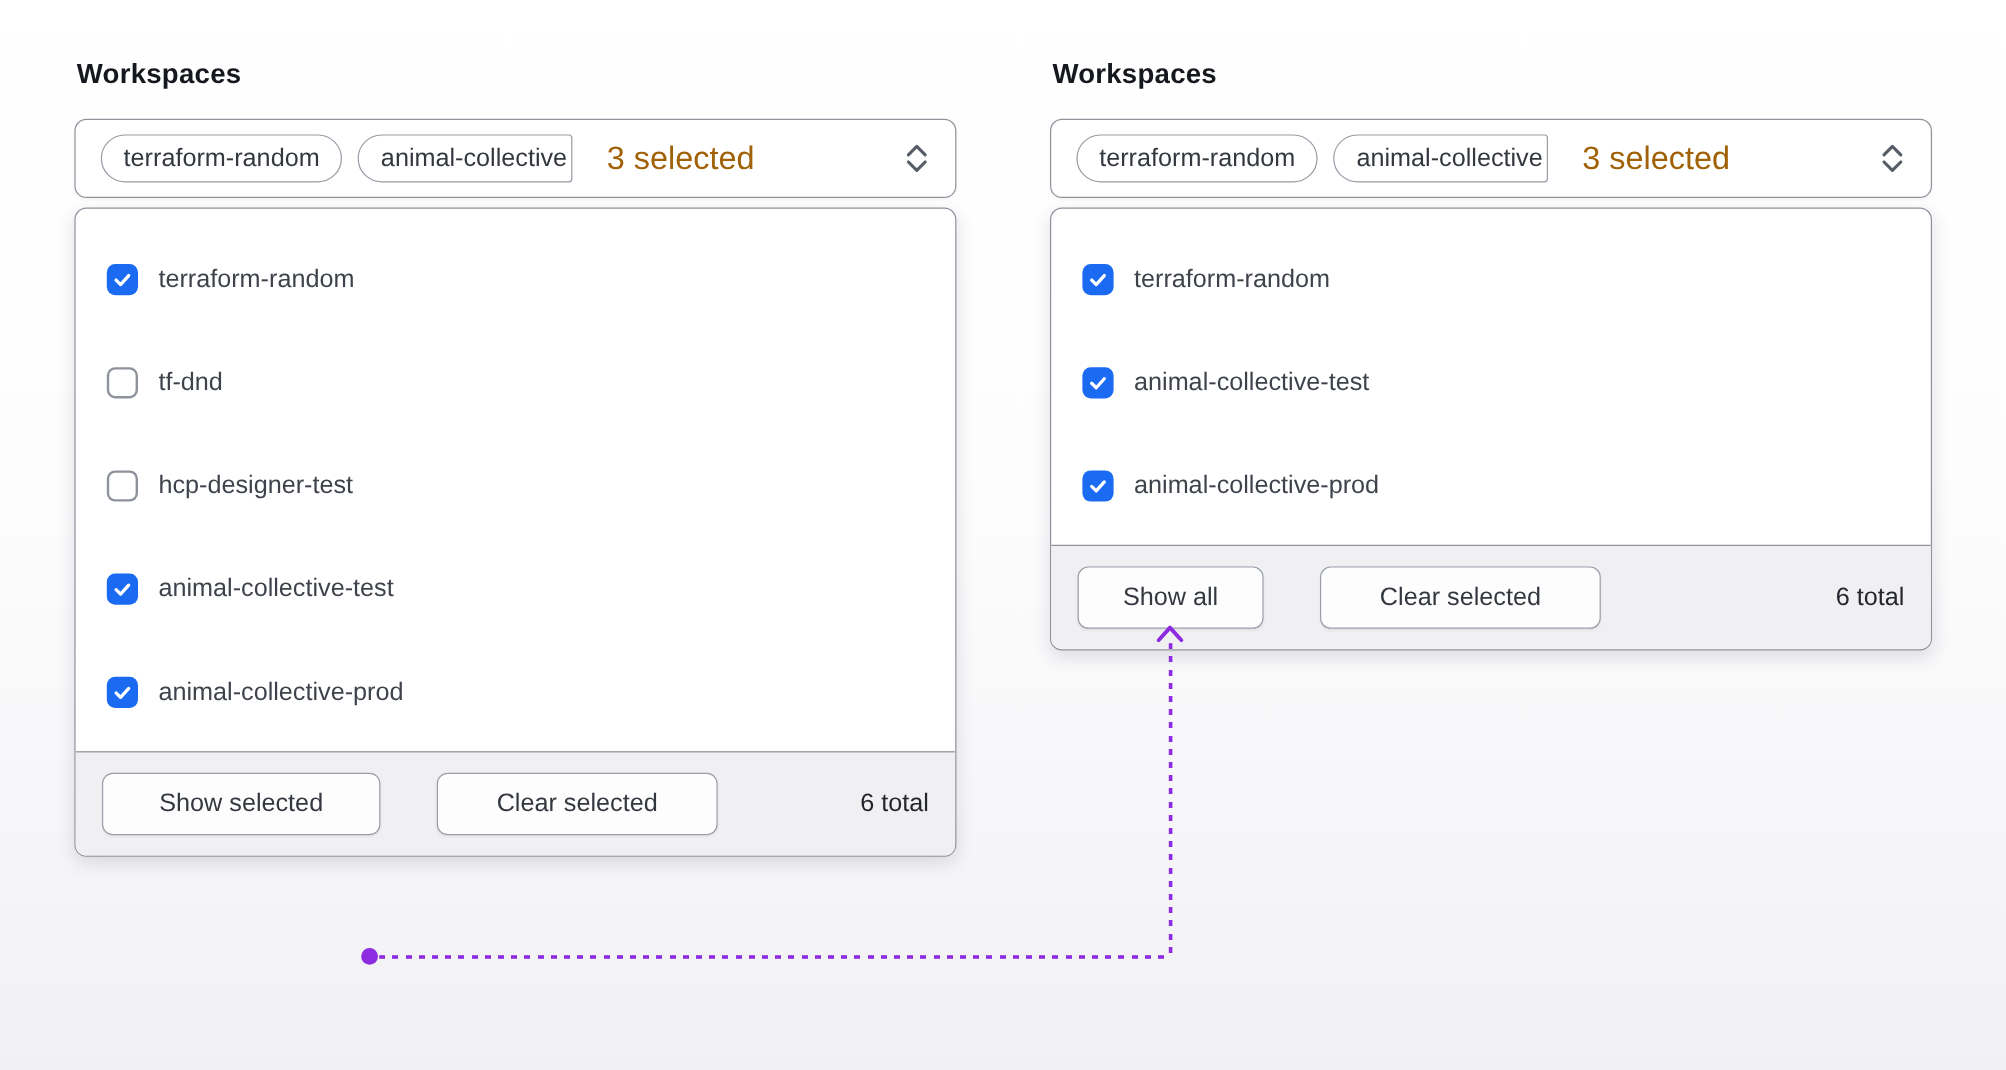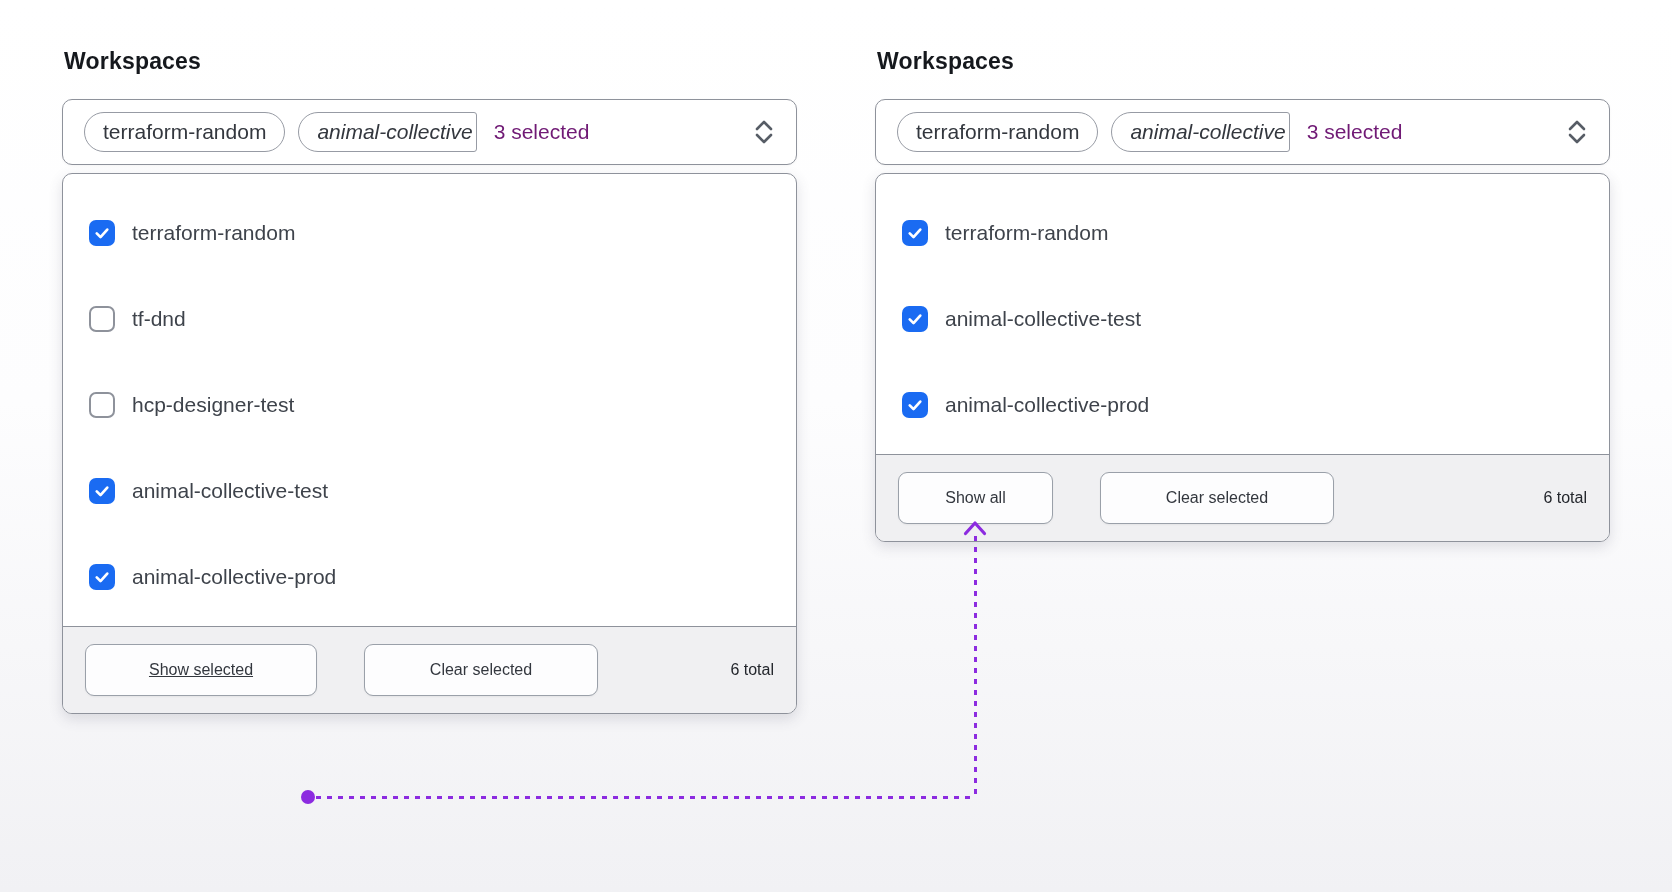--- a/index.html
+++ b/index.html
@@ -20,22 +20,22 @@
   .trigger {
     height:66px; background:#fff; border:1.5px solid #8e929b; border-radius:10px;
     display:flex; align-items:center; gap:13px; padding:0 20px 0 21px;
     box-shadow:0 1px 3px rgba(0,0,0,.04);
   }
   .pill {
     height:40px; display:inline-flex; align-items:center; white-space:nowrap;
     border:1.5px solid #979ba4; border-radius:20px; padding:0 18px;
     font-size:21px; color:#33373e; background:#fff; flex:none;
   }
-  .pill.clipped { border-radius:20px 3px 3px 20px; padding-right:3px;font-style:italic; }
-  .summary { font-size:21px; color:#701a75; white-space:nowrap; margin-left:4px; }
+  .pill.clipped { border-radius:20px 3px 3px 20px; padding-right:3px; }
+  .summary { font-size:27px; color:#a16207; white-space:nowrap; margin-left:16px; }
   .dbl-chevron { margin-left:auto; flex:none; display:block; }
 
   .card {
     margin-top:8px; background:#fff; border:1.5px solid #8e929b; border-radius:10px;
     overflow:hidden; box-shadow:0 5px 14px rgba(70,70,95,.16);
   }
   ul.items { list-style:none; padding:16px 0 6px; }
   li.item { display:flex; align-items:flex-start; gap:17px; padding:24px 26px; cursor:default; }
   .cb {
     width:26px; height:26px; border-radius:7px; flex:none; margin-top:6px;
@@ -47,28 +47,28 @@
   .cb.checked .tick { display:block; }
   .lbl { font-size:21px; line-height:38px; color:#3e434b; }
   .lbl.wrap-narrow { max-width:452px; }
 
   .card-footer {
     height:87px; background:#f0f0f2; border-top:1.5px solid #8e929b;
     display:flex; align-items:center; gap:19px; padding:0 22px;
   }
   .btn {
     height:52px; background:#fdfdfe; border:1.5px solid #9aa0a9; border-radius:9px;
-    font-family:"Liberation Sans", sans-serif; font-size:16px; color:#33373e;
+    font-family:"Liberation Sans", sans-serif; font-size:21px; color:#33373e;
     padding:0 28px; display:inline-flex; align-items:center; justify-content:center;
     box-shadow:0 1px 2px rgba(0,0,0,.05); cursor:pointer; flex:none;
   }
-  .btn.w-show-selected { min-width:232px;text-decoration:underline; }
+  .btn.w-show-selected { min-width:232px; }
   .btn.w-clear { min-width:234px;margin-left:28px; }
   .btn.w-show-all { min-width:155px; }
-  .total { margin-left:auto; font-size:16px; color:#23262c; white-space:nowrap; }
+  .total { margin-left:auto; font-size:21px; color:#23262c; white-space:nowrap; }
 
   
   .anno { position:absolute; z-index:5; }
   .anno-dot { left:301px; top:790px; width:14px; height:14px; border-radius:50%; background:#8c2be0; }
   .anno-hline { left:316px; top:796px; width:659px; height:3px;
     background:repeating-linear-gradient(90deg,#8c2be0 0 5px,transparent 5px 11px); }
   .anno-vline { left:974px; top:536px; width:3px; height:262px;
     background:repeating-linear-gradient(180deg,#8c2be0 0 5px,transparent 5px 11px); }
   .anno-head { left:962px; top:519px; }
 </style>

